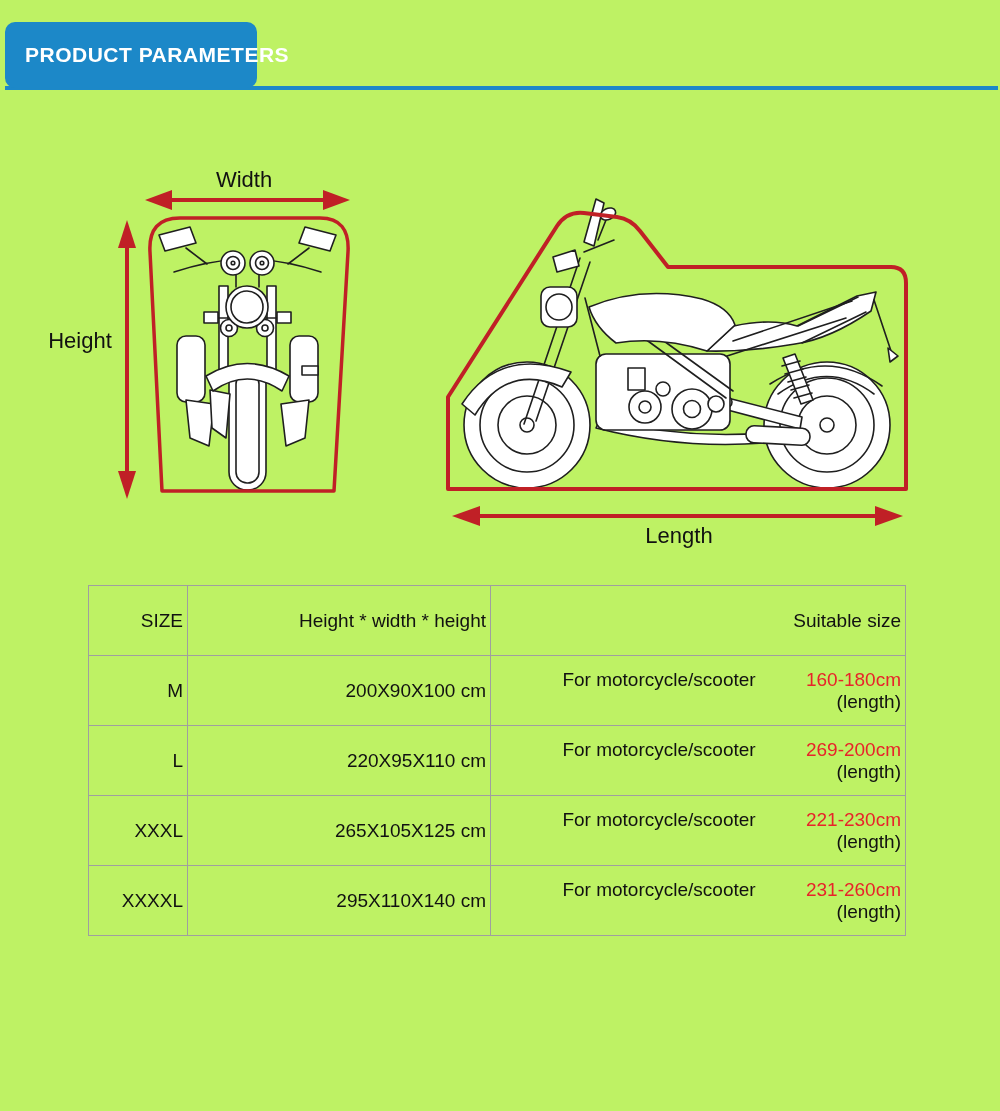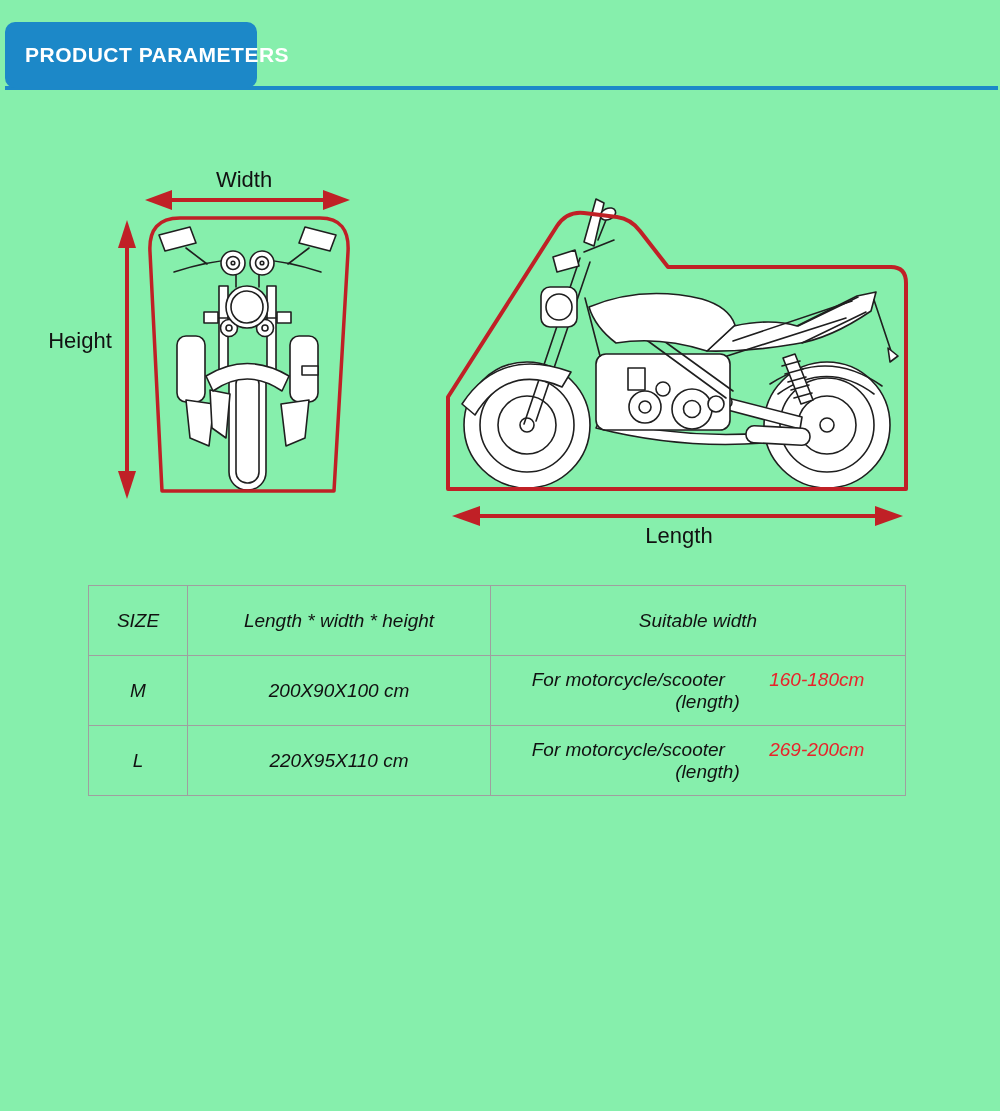--- a/index.html
+++ b/index.html
@@ -4,21 +4,21 @@
 <style>
   :root{
     --banner:#1c88c8;
     --outline:#c02026;
     --highlight:#e8232a;
     --table_border:#9f9f9f;
     --ink:#1f1f1f;
   }
   html,body{margin:0;padding:0;background:#ffffff;}
   #canvas{
-    position:relative;width:1000px;height:1111px;background:#86efac;
+    position:relative;width:1000px;height:1111px;background:#bef264;
     font-family:"Liberation Sans", sans-serif;overflow:hidden;
   }
   
   .banner{
     position:absolute;left:5px;top:22px;width:252px;height:66px;
     background:var(--banner);border-radius:10px;
     display:flex;align-items:center;z-index:2;
   }
   .banner-label{
     color:#ffffff;font-size:21px;font-weight:bold;letter-spacing:.5px;
@@ -36,30 +36,29 @@
   .redfill{fill:var(--outline);stroke:none;}
   .dim-label{font-family:"Liberation Sans",sans-serif;font-size:22px;fill:#111111;}
   
   .spec-table{
     position:absolute;left:88px;top:585px;width:817px;
     border-collapse:collapse;table-layout:fixed;
     font-size:19px;color:#111111;
   }
   .spec-table th,.spec-table td{
     border:1px solid var(--table_border);
-    text-align:center;vertical-align:middle;
+    text-align:right;vertical-align:middle;
     height:69px;padding:0 4px;
     font-weight:normal;
-    font-style:italic;
   }
   .col-size{width:99px;}
   .col-dims{width:303px;}
   .col-suit{width:415px;}
   .range{color:var(--highlight);margin-left:32px;}
-  .pre{margin-right:7px;}
+  .pre{margin-right:13px;}
   .suf{margin-left:19px;}
 </style>
 </head>
 <body>
 
 <div id="canvas">
 
   <div class="banner-line"></div>
   <div class="banner">
     <span class="banner-label">PRODUCT PARAMETERS</span>
@@ -209,35 +208,49 @@
 
   <table class="spec-table">
     <colgroup>
       <col class="col-size">
         <col class="col-dims">
         <col class="col-suit">
     </colgroup>
     <thead>
       <tr>
         <th>SIZE</th>
-        <th>Length * width * height</th>
-        <th>Suitable width</th>
+        <th>Height * width * height</th>
+        <th>Suitable size</th>
       </tr>
     </thead>
     <tbody>
       <tr>
         <td>M</td>
         <td>200X90X100 cm</td>
         <td><span class="pre">For motorcycle/scooter</span>
           <span class="range">160-180cm</span>
           <span class="suf">(length)</span></td>
       </tr>
       <tr>
         <td>L</td>
         <td>220X95X110 cm</td>
         <td><span class="pre">For motorcycle/scooter</span>
           <span class="range">269-200cm</span>
           <span class="suf">(length)</span></td>
       </tr>
+      <tr>
+        <td>XXXL</td>
+        <td>265X105X125 cm</td>
+        <td><span class="pre">For motorcycle/scooter</span>
+          <span class="range">221-230cm</span>
+          <span class="suf">(length)</span></td>
+      </tr>
+      <tr>
+        <td>XXXXL</td>
+        <td>295X110X140 cm</td>
+        <td><span class="pre">For motorcycle/scooter</span>
+          <span class="range">231-260cm</span>
+          <span class="suf">(length)</span></td>
+      </tr>
     </tbody>
   </table>
 
 </div>
 
 </body></html>

